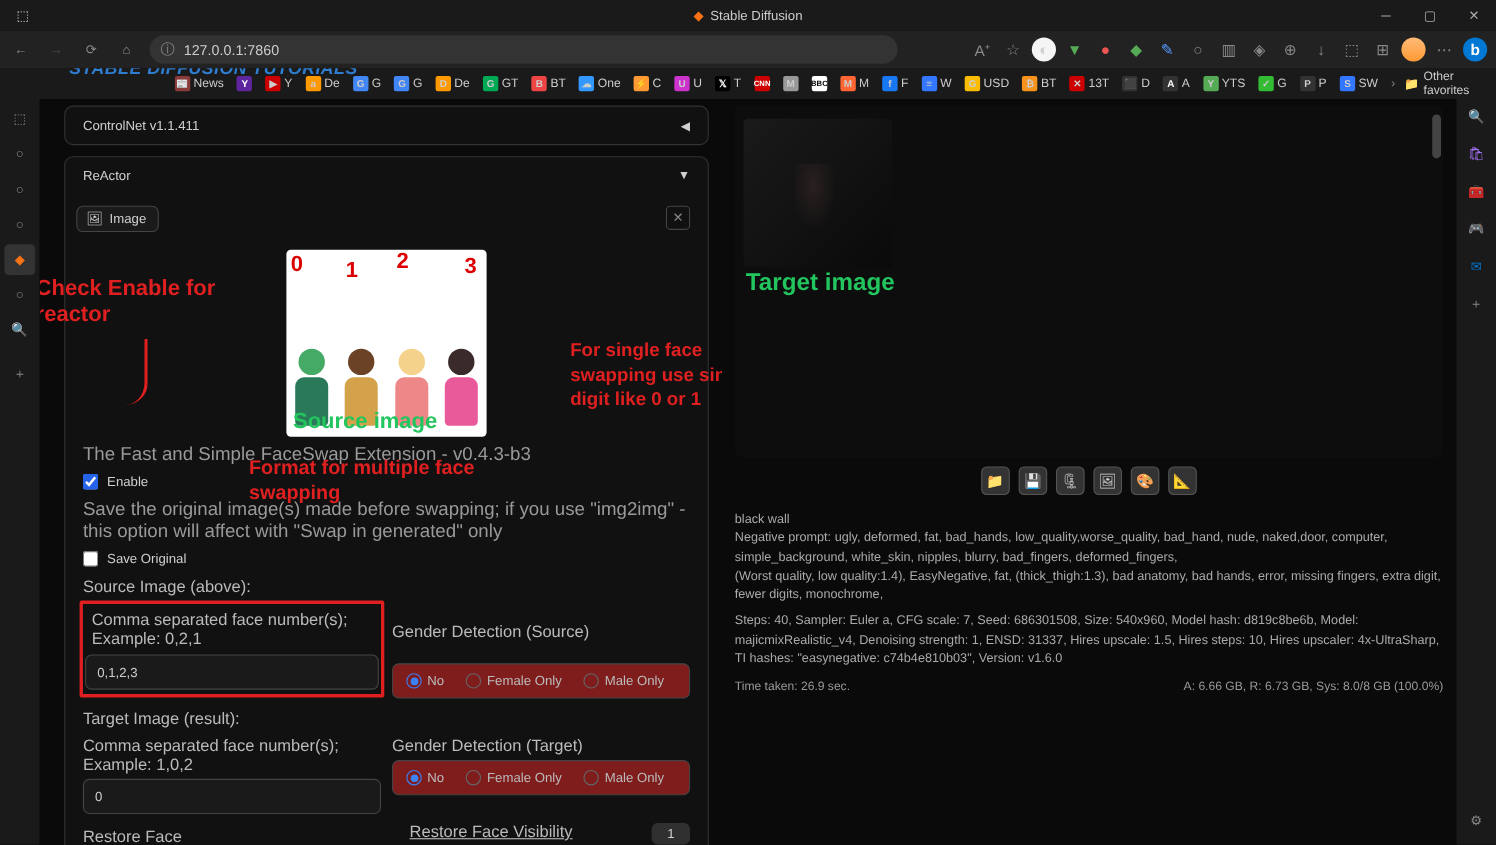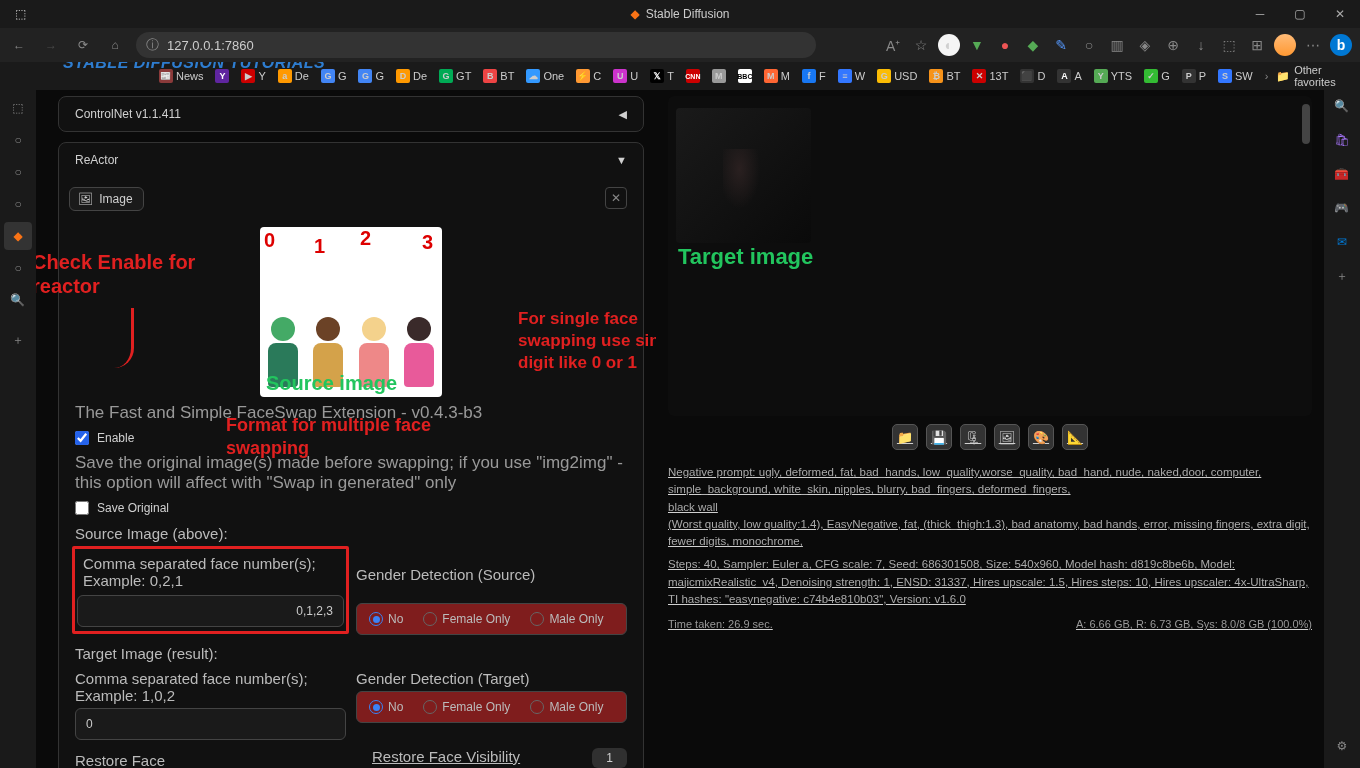--- a/index.html
+++ b/index.html
@@ -32,21 +32,21 @@
 .vtabs .vt.active { background: #333; }
 .vtabs .plus { margin-top: 8px; color: #888; }
 
 
 .rside { position: absolute; right: 0; top: 90px; width: 36px; background: #1a1a1a; height: calc(100% - 90px); display: flex; flex-direction: column; align-items: center; padding-top: 4px; gap: 10px; }
 .rside .ri { width: 24px; height: 24px; display: flex; align-items: center; justify-content: center; border-radius: 4px; }
 
 
 .content { position: absolute; left: 36px; right: 36px; top: 90px; bottom: 0; background: #0a0a0a; display: flex; }
 .leftpanel { width: 620px; padding: 6px 12px 12px 22px; overflow-y: auto; }
-.rightpanel { flex: 1; padding: 6px 12px; position: relative; text-decoration: underline; }
+.rightpanel { flex: 1; padding: 6px 12px; position: relative; }
 
 
 .accordion { background: #111; border: 1px solid #333; border-radius: 8px; margin-bottom: 10px; }
 .accheader { padding: 10px 16px; display: flex; justify-content: space-between; align-items: center; cursor: pointer; color: #d0d0d0; }
 .accheader .arrow { font-size: 11px; }
 
 
 .tabs { display: flex; border-bottom: 1px solid #333; margin: 0 10px; }
 .tab { padding: 8px 14px; color: #888; cursor: pointer; font-size: 13px; }
 .tab.active { color: #fff; border-bottom: 2px solid #f97316; }
@@ -355,21 +355,21 @@
         <input type="checkbox" style="">
         <span>Save Original</span>
       </label>
 
       <div class="lbl">Source Image (above):</div>
 
       <div class="row">
         <div class="col">
           <div class="redbox">
             <div class="lbl" style="margin:4px 6px;">Comma separated face number(s); Example: 0,2,1</div>
-            <input class="txtbox" style="margin: 2px 0px; text-align: right;" value="0,1,2,3">
+            <input class="txtbox" style="margin: 2px 0px;" value="0,1,2,3">
           </div>
         </div>
         <div class="col">
           <div class="lbl" style="margin:20px 0;">Gender Detection (Source)</div>
           <div class="rgroup">
             <div class="ropt sel">
                 <span class="rdot"></span>
                 <span>No</span>
               </div>
             <div class="ropt">
@@ -454,22 +454,22 @@
     <div class="outbtns">
       <div class="obt">📁</div>
       <div class="obt">💾</div>
       <div class="obt">🗜</div>
       <div class="obt">🖼</div>
       <div class="obt">🎨</div>
       <div class="obt">📐</div>
     </div>
 
     <div class="meta">
+      <div>black wall</div>
       <div>Negative prompt: ugly, deformed, fat, bad_hands, low_quality,worse_quality, bad_hand, nude, naked,door, computer, simple_background, white_skin, nipples, blurry, bad_fingers, deformed_fingers,</div>
-      <div>black wall</div>
       <div>(Worst quality, low quality:1.4), EasyNegative, fat, (thick_thigh:1.3), bad anatomy, bad hands, error, missing fingers, extra digit, fewer digits, monochrome,</div>
       <div style="height:6px;"></div>
       <div>Steps: 40, Sampler: Euler a, CFG scale: 7, Seed: 686301508, Size: 540x960, Model hash: d819c8be6b, Model: majicmixRealistic_v4, Denoising strength: 1, ENSD: 31337, Hires upscale: 1.5, Hires steps: 10, Hires upscaler: 4x-UltraSharp, TI hashes: "easynegative: c74b4e810b03", Version: v1.6.0</div>
     </div>
 
     <div class="timetaken">
       <span>Time taken: 26.9 sec.</span>
       <span>A: 6.66 GB, R: 6.73 GB, Sys: 8.0/8 GB (100.0%)</span>
     </div>
   </div>

